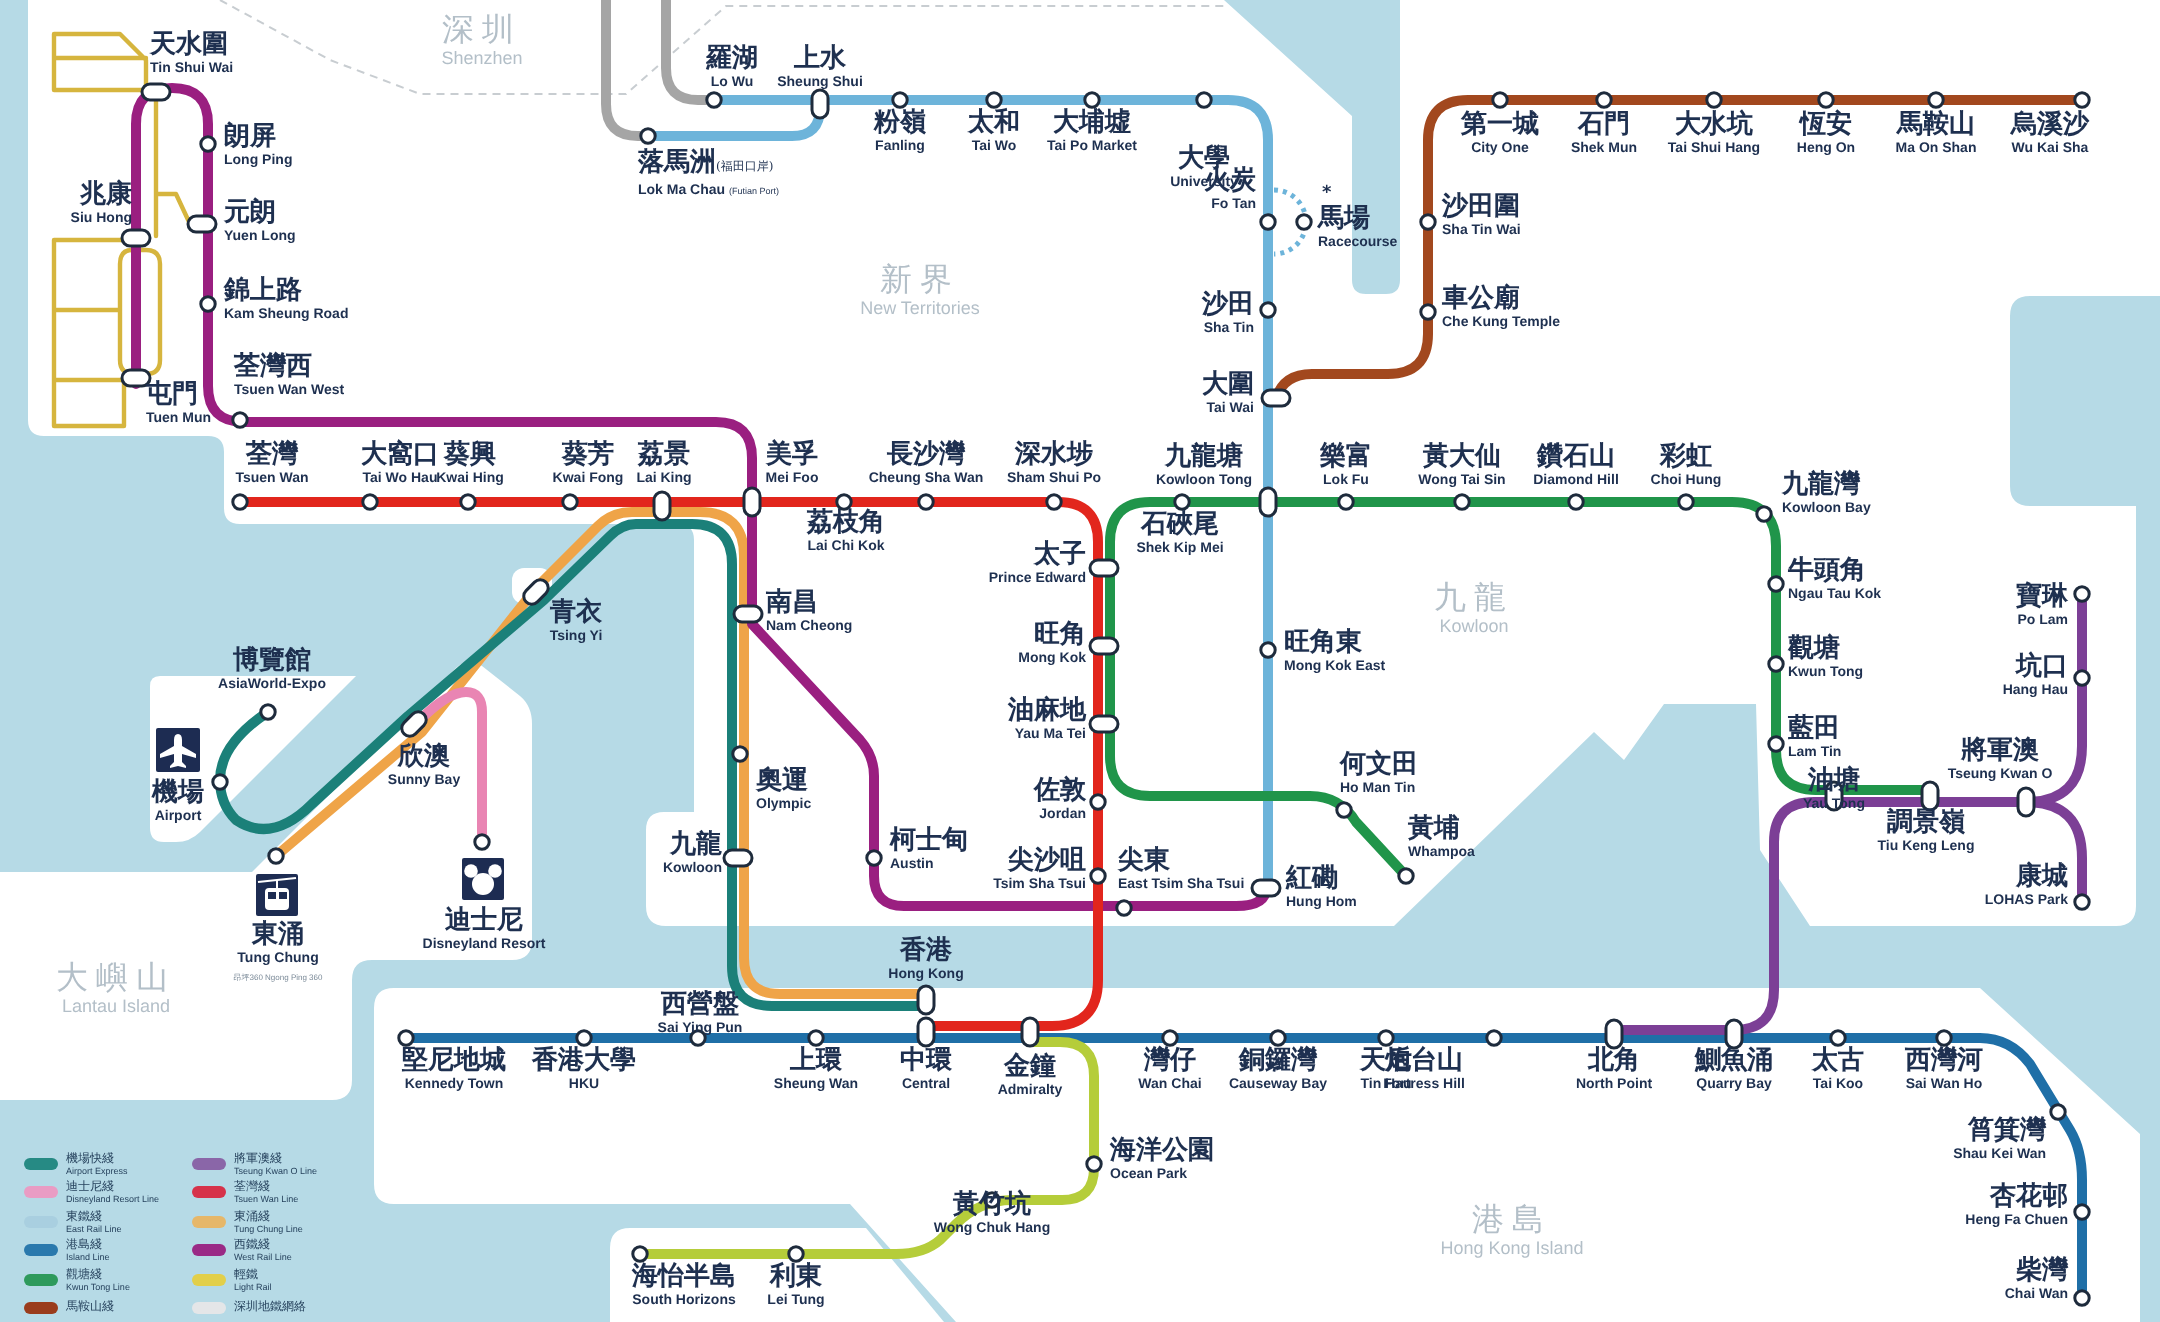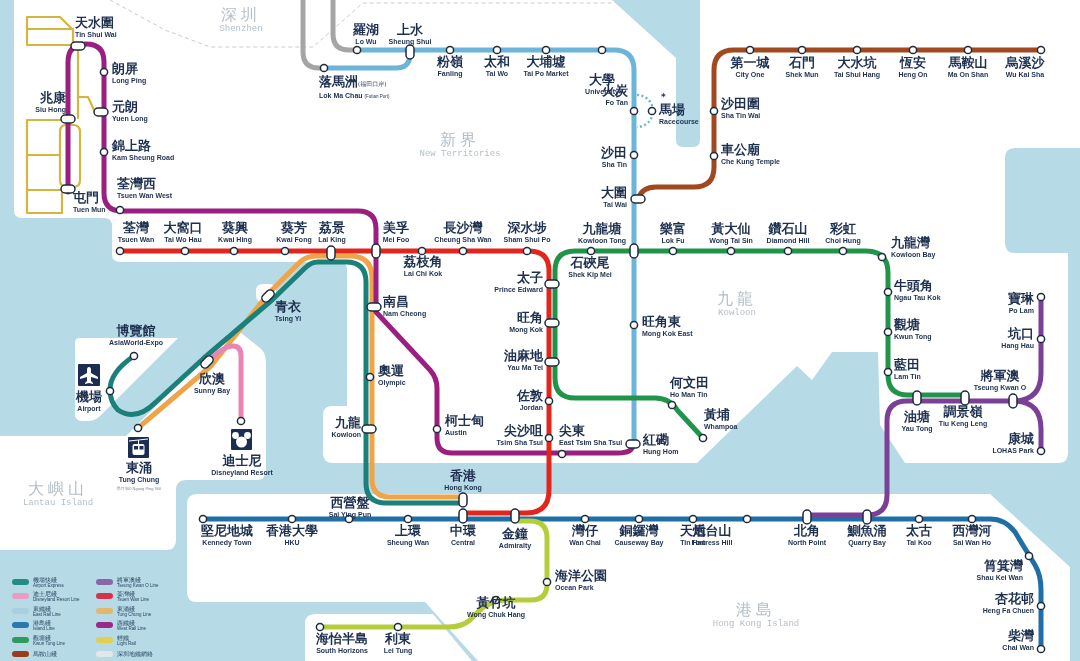--- a/index.html
+++ b/index.html
@@ -11,21 +11,21 @@
 .lr{fill:none;stroke-width:2.2;stroke-linecap:round;stroke-linejoin:round;}
 .lbl{position:absolute;white-space:nowrap;color:#1e3050;}
 .lbl.c{transform:translateX(-50%);text-align:center;}
 .lbl.r{transform:translateX(-100%);text-align:right;}
 .lbl.l{text-align:left;}
 .zh{font-family:"DejaVu Serif",serif;font-size:13px;line-height:13px;font-weight:bold;}
 .en{font-family:"Liberation Sans",sans-serif;font-size:7px;line-height:8px;font-weight:bold;margin-top:2px;}
 .zh .note{font-size:6px;font-weight:normal;}
 .en .note{font-size:4.5px;font-weight:normal;}
 .region .zh{font-size:16px;line-height:16px;font-weight:normal;color:#b3bfc8;letter-spacing:4px;}
-.region .en{font-size:9px;line-height:10px;font-weight:normal;color:#b3bfc8;margin-top:1px;font-family:Liberation Mono, monospace;}
+.region .en{font-size:9px;line-height:10px;font-weight:normal;color:#b3bfc8;margin-top:1px;}
 .star{position:absolute;font-family:"DejaVu Sans",sans-serif;font-size:9px;font-weight:bold;color:#1e3050;line-height:9px;}
 .subnote{position:absolute;font-family:"Liberation Sans",sans-serif;font-size:4px;color:#7b8a98;white-space:nowrap;transform:translateX(-50%);}
 .legend-item{position:absolute;display:flex;align-items:center;height:12px;}
 .legend-item svg{width:17px;height:6px;margin-right:4px;flex:none;}
 .legend-text{line-height:1;color:#27435e;}
 .legend-zh{font-family:"DejaVu Serif",serif;font-size:6px;line-height:6px;}
 .legend-en{font-family:"Liberation Sans",sans-serif;font-size:4.5px;line-height:5px;}
 </style>
 </head>
 <body>
@@ -251,21 +251,21 @@
   </div>
 <div class="lbl l" style="left:643px;top:433px">
     <div class="zh">紅磡</div>
     <div class="en">Hung Hom</div>
   </div>
 
 <div class="lbl c" style="left:136px;top:221px">
     <div class="zh">荃灣</div>
     <div class="en">Tsuen Wan</div>
   </div>
-<div class="lbl c" style="left:183px;top:221px">
+<div class="lbl c" style="left:200px;top:221px">
     <div class="zh">大窩口</div>
     <div class="en">Tai Wo Hau</div>
   </div>
 <div class="lbl c" style="left:235px;top:221px">
     <div class="zh">葵興</div>
     <div class="en">Kwai Hing</div>
   </div>
 <div class="lbl c" style="left:294px;top:221px">
     <div class="zh">葵芳</div>
     <div class="en">Kwai Fong</div>
@@ -394,21 +394,21 @@
   </div>
 
 <div class="lbl c" style="left:463px;top:469px">
     <div class="zh">香港</div>
     <div class="en">Hong Kong</div>
   </div>
 <div class="lbl r" style="left:361px;top:416px">
     <div class="zh">九龍</div>
     <div class="en">Kowloon</div>
   </div>
-<div class="lbl l" style="left:378px;top:364px">
+<div class="lbl l" style="left:378px;top:384px">
     <div class="zh">奧運</div>
     <div class="en">Olympic</div>
   </div>
 <div class="lbl c" style="left:288px;top:300px">
     <div class="zh">青衣</div>
     <div class="en">Tsing Yi</div>
   </div>
 <div class="lbl c" style="left:212px;top:372px">
     <div class="zh">欣澳</div>
     <div class="en">Sunny Bay</div>
@@ -555,21 +555,21 @@
     <div class="en">Ngau Tau Kok</div>
   </div>
 <div class="lbl l" style="left:894px;top:318px">
     <div class="zh">觀塘</div>
     <div class="en">Kwun Tong</div>
   </div>
 <div class="lbl l" style="left:894px;top:358px">
     <div class="zh">藍田</div>
     <div class="en">Lam Tin</div>
   </div>
-<div class="lbl c" style="left:917px;top:410px">
+<div class="lbl c" style="left:917px;top:384px">
     <div class="zh">油塘</div>
     <div class="en">Yau Tong</div>
   </div>
 <div class="lbl c" style="left:963px;top:405px">
     <div class="zh">調景嶺</div>
     <div class="en">Tiu Keng Leng</div>
   </div>
 
 <div class="lbl c" style="left:1000px;top:369px">
     <div class="zh">將軍澳</div>

